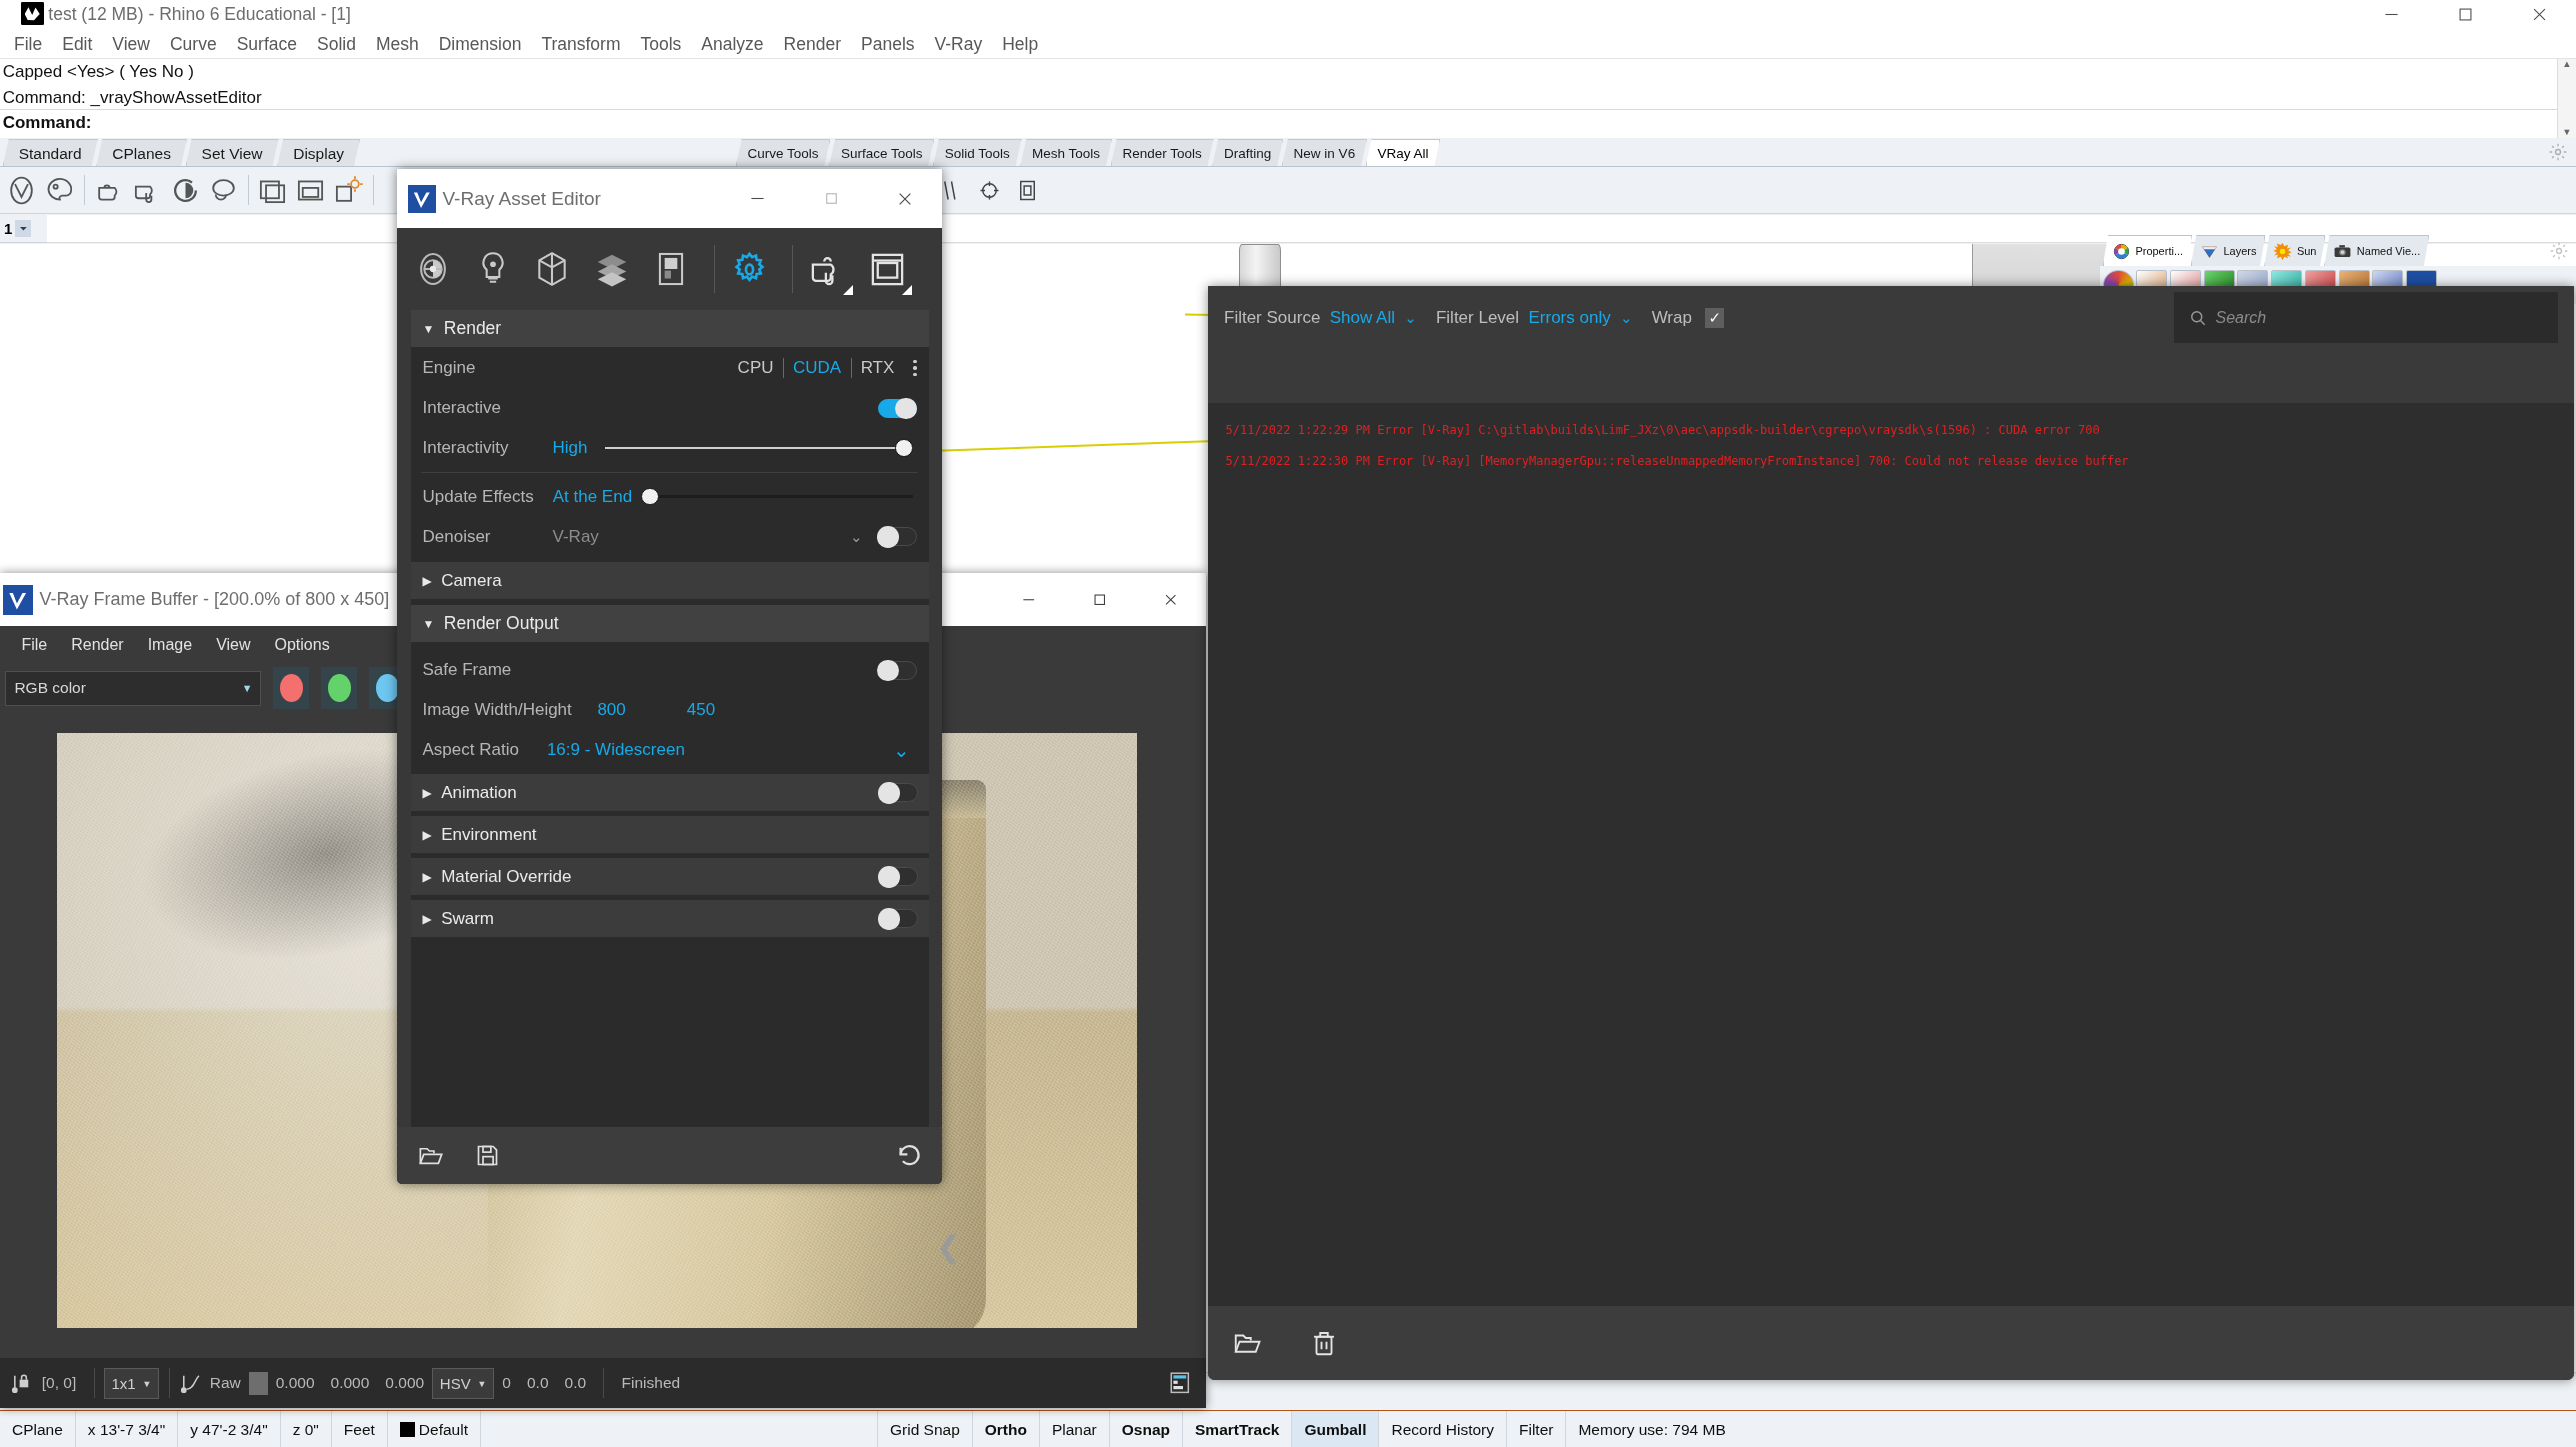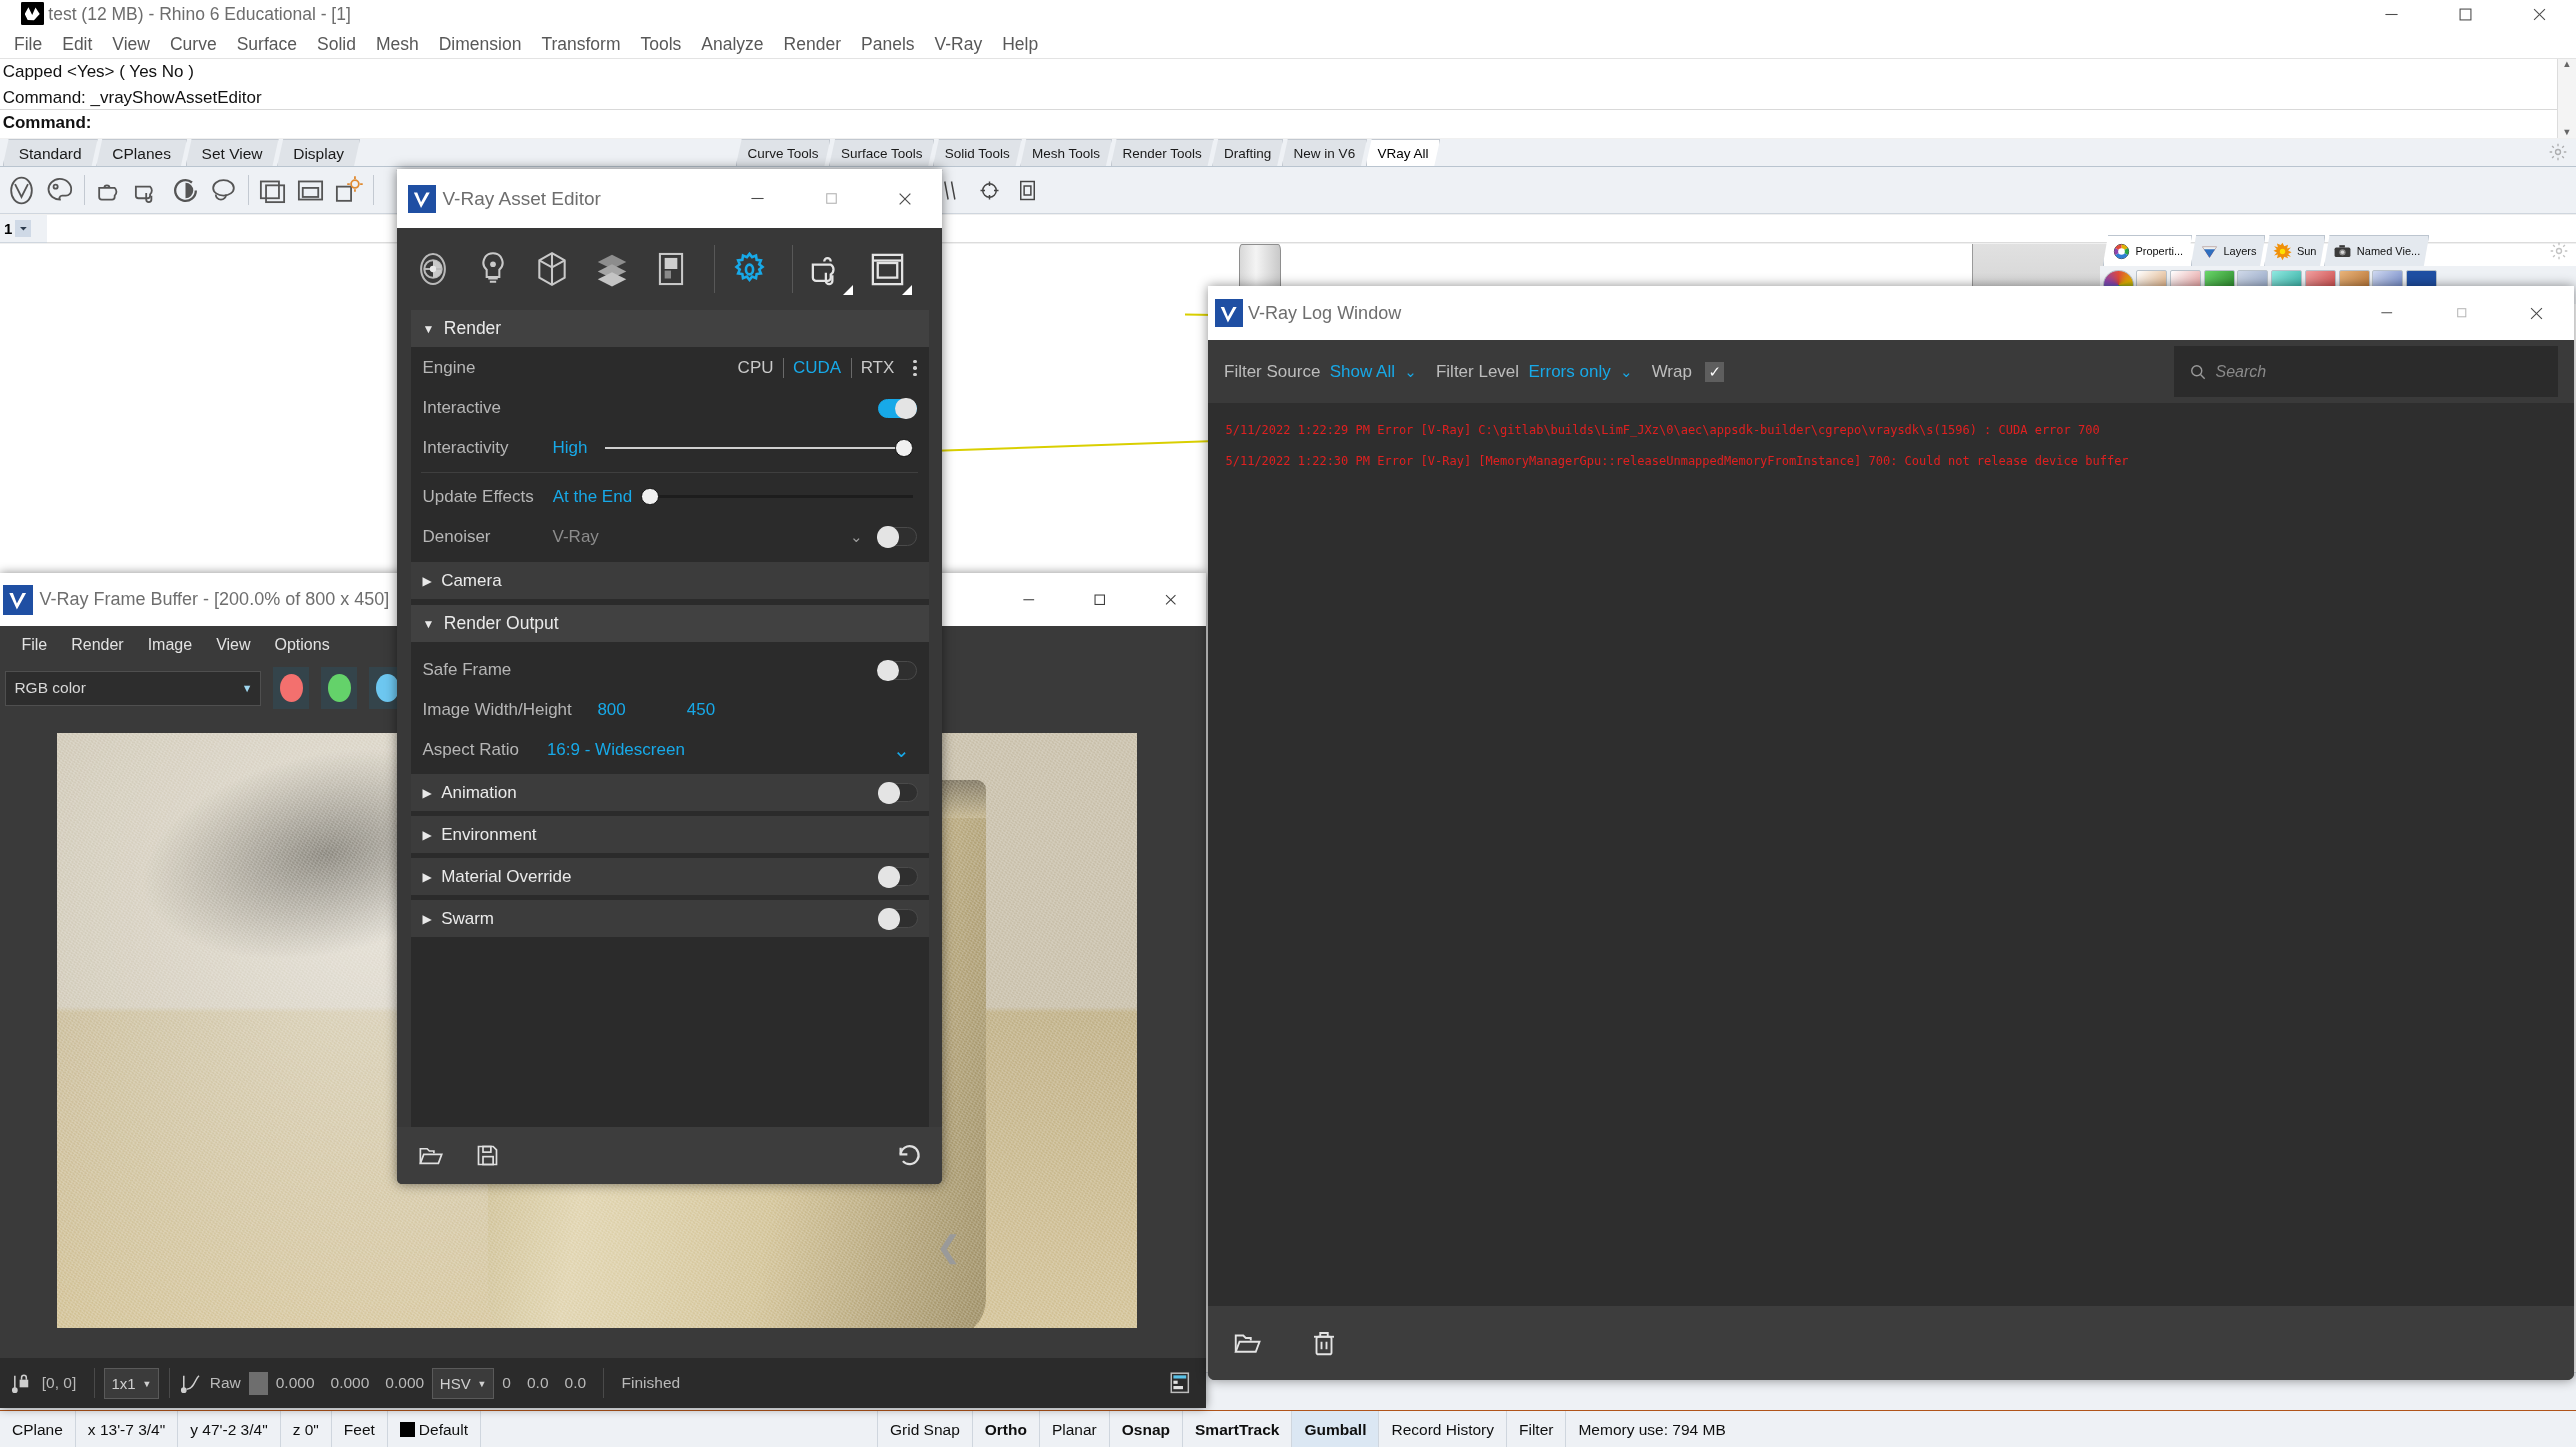--- a/index.html
+++ b/index.html
@@ -1053,42 +1053,20 @@
     <span>
       <svg class="ic" width="27" height="27" viewBox="0 0 24 24" fill="none" stroke="#e0e0e0" stroke-width="2">
           <path d="M5 5v6h6"></path>
           <path d="M5 11a8 8 0 1 1 2 6"></path>
         </svg>
     </span>
   </div>
 </div>
 
 <div id="log-window">
-  <div class="lw-titlebar">
-    <div class="lw-logo"></div>
-    <div class="lw-title">V-Ray Log Window</div>
-    <div class="lw-winbtns">
-      <div class="lw-winbtn">
-        <svg class="ic" width="17.5" height="17.5" viewBox="0 0 26 26">
-            <line x1="5" y1="13" x2="21" y2="13" stroke="currentColor" stroke-width="1.5"></line>
-          </svg>
-      </div>
-      <div class="lw-winbtn">
-        <svg class="ic" width="17.5" height="17.5" viewBox="0 0 26 26">
-            <rect x="7" y="7" width="12" height="12" fill="none" stroke="#b5b5b5" stroke-width="1.5"></rect>
-          </svg>
-      </div>
-      <div class="lw-winbtn">
-        <svg class="ic" width="19" height="19" viewBox="0 0 28 28">
-            <line x1="6" y1="6" x2="22" y2="22" stroke="currentColor" stroke-width="1.6"></line>
-            <line x1="22" y1="6" x2="6" y2="22" stroke="currentColor" stroke-width="1.6"></line>
-          </svg>
-      </div>
-    </div>
-  </div>
 
   <div class="lw-filterbar">
     <span class="lw-f-lab">Filter Source</span>
     <span class="lw-f-val">Show All</span>
     <span class="lw-caret">⌄</span>
     <span class="lw-f-lab">Filter Level</span>
     <span class="lw-f-val">Errors only</span>
     <span class="lw-caret">⌄</span>
     <span class="lw-f-lab">Wrap</span>
     <span class="lw-chk">✓</span>

